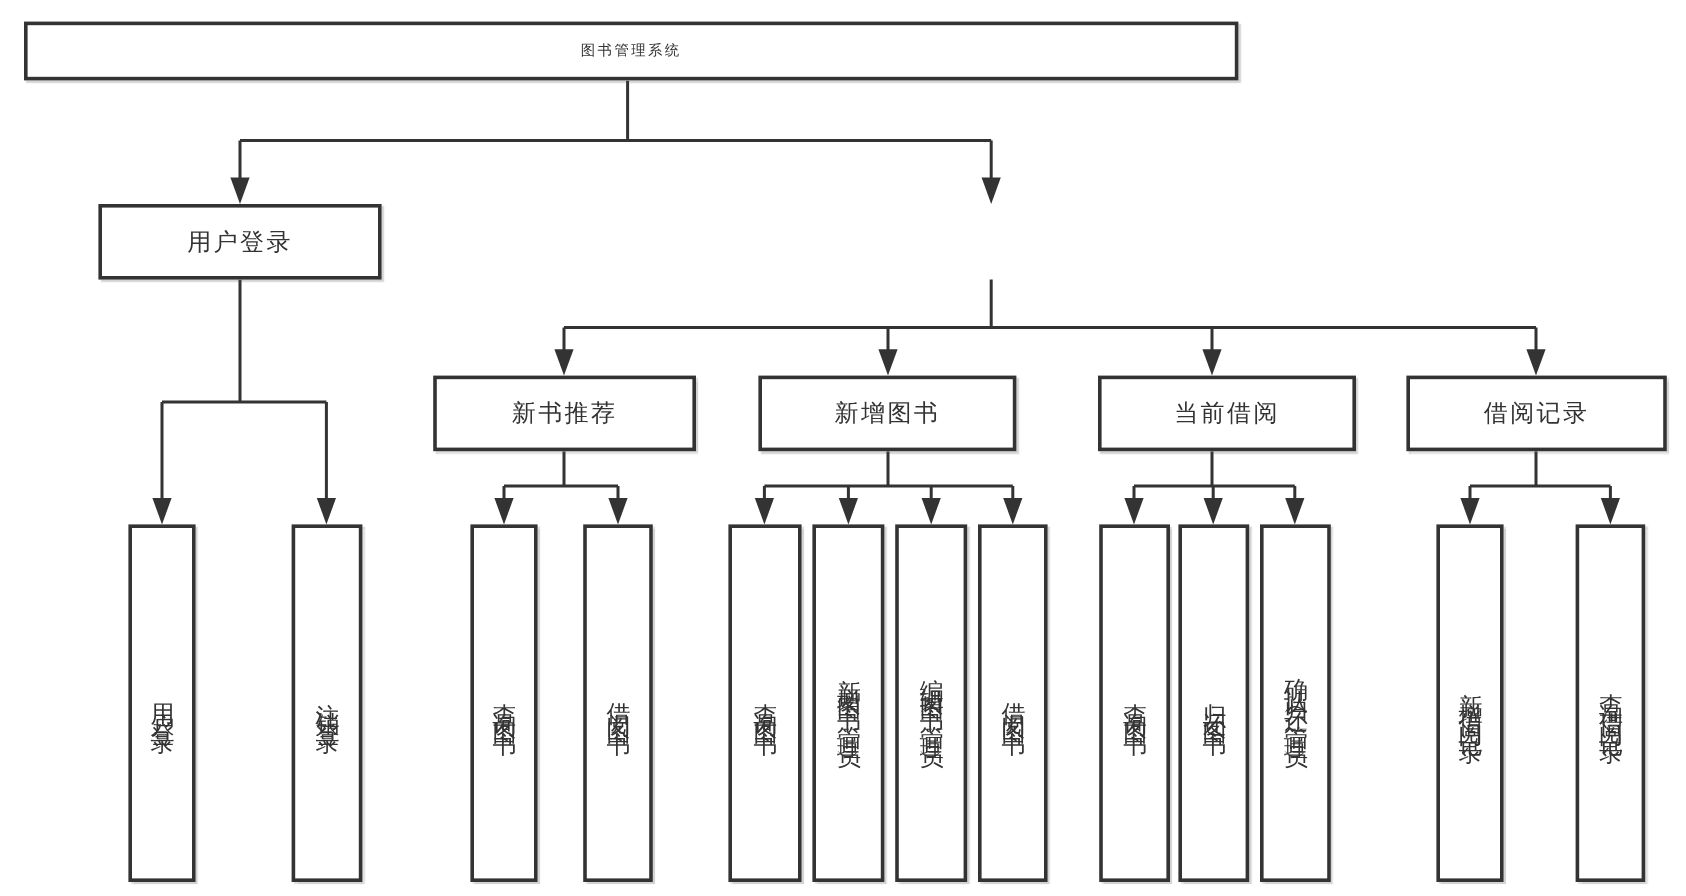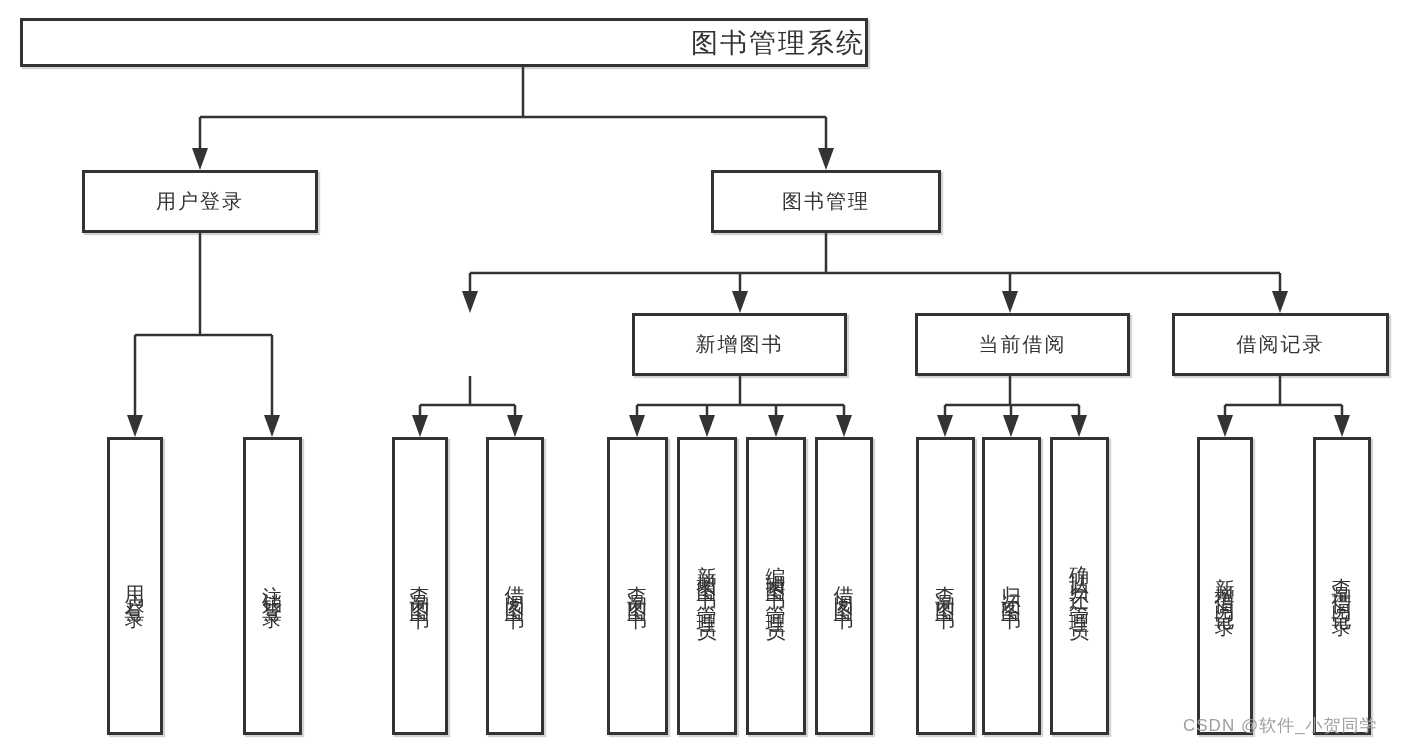--- a/index.html
+++ b/index.html
@@ -34,23 +34,22 @@
     font-size: 20px;
     letter-spacing: 2px;
     text-align: center;
     white-space: nowrap;
   }
 
   .node.hbox { height: 63px; }
 
   .node.root {
     left: 20px; top: 18px;
-    width: 848px; height: 49px;
-    font-size: 27px;
-    justify-content: flex-end;
+    width: 1012px; height: 49px;
+    font-size: 12px;
   }
 
   .node.vbox {
     top: 437px;
     height: 298px;
   }
   .node.vbox .vtext {
     writing-mode: vertical-rl;
     text-orientation: mixed;
     letter-spacing: 8px;
@@ -113,24 +112,24 @@
     </g>
   </svg>
 
   <div class="node root">
     <span>图书管理系统</span>
   </div>
 
   <div class="node hbox" style="left:82px; top:170px; width:236px;">
     <span>用户登录</span>
   </div>
-  <div class="node hbox" style="left:711px; top:170px; width:230px;">
-    <span>图书管理</span>
+
+  <div class="node hbox" style="left:361px; top:313px; width:219px;">
+    <span>新书推荐</span>
   </div>
-
   <div class="node hbox" style="left:632px; top:313px; width:215px;">
     <span>新增图书</span>
   </div>
   <div class="node hbox" style="left:903px; top:313px; width:215px;margin-left:12px;">
     <span>当前借阅</span>
   </div>
   <div class="node hbox" style="left:1172px; top:313px; width:217px;">
     <span>借阅记录</span>
   </div>
 
@@ -171,15 +170,14 @@
     <span class="vtext">确认归还（管理员）</span>
   </div>
 
   <div class="node vbox" style="left:1197px; width:56px;">
     <span class="vtext">新增借阅记录</span>
   </div>
   <div class="node vbox" style="left:1313px; width:58px;">
     <span class="vtext">查询借阅记录</span>
   </div>
 
-  <div class="watermark">CSDN @软件_小贺同学</div>
 
 </div>
 
 </body></html>

